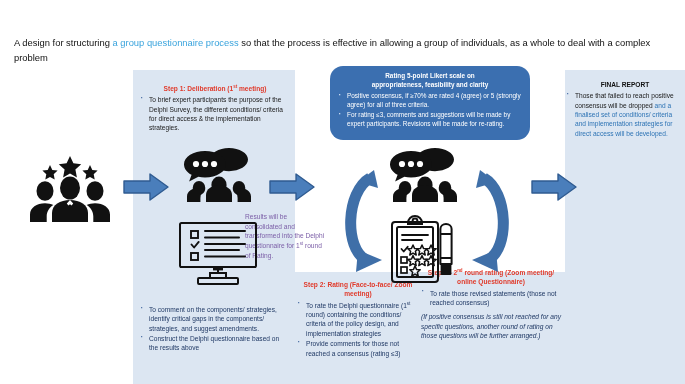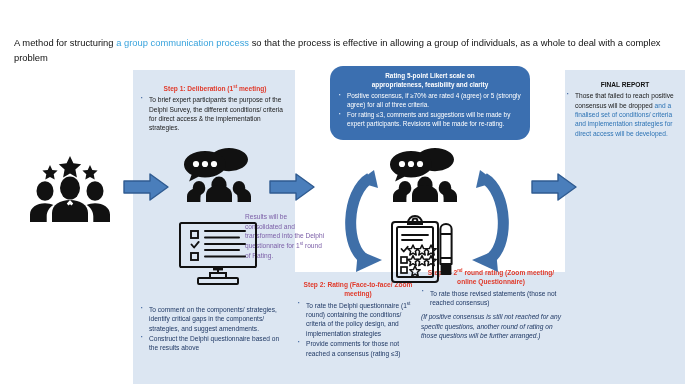--- a/index.html
+++ b/index.html
@@ -80,21 +80,21 @@
   #icon-report{left:596px;top:168px;width:64px;height:72px;}
 
   sup{font-size:0.68em;vertical-align:super;line-height:0;}
 </style>
 </head>
 <body>
 
 <div class="stage">
 
   <div id="header">
-    <span>A method for structuring </span><span class="hl">a group communication process</span><span> so that the process is effective in allowing a group of individuals, as a whole to deal with a complex problem</span>
+    <span>A design for structuring </span><span class="hl">a group questionnaire process</span><span> so that the process is effective in allowing a group of individuals, as a whole to deal with a complex problem</span>
   </div>
 
   <div class="panel" id="panel-step1"></div>
   <div class="panel" id="panel-step23"></div>
   <div class="panel" id="panel-step23-tint"></div>
   <div class="panel" id="panel-final"></div>
 
   <div class="tb" id="tb-step1">
     <span class="title"><span>Step 1: Deliberation (1</span><sup>st</sup><span> meeting)</span></span>
     <ul>

